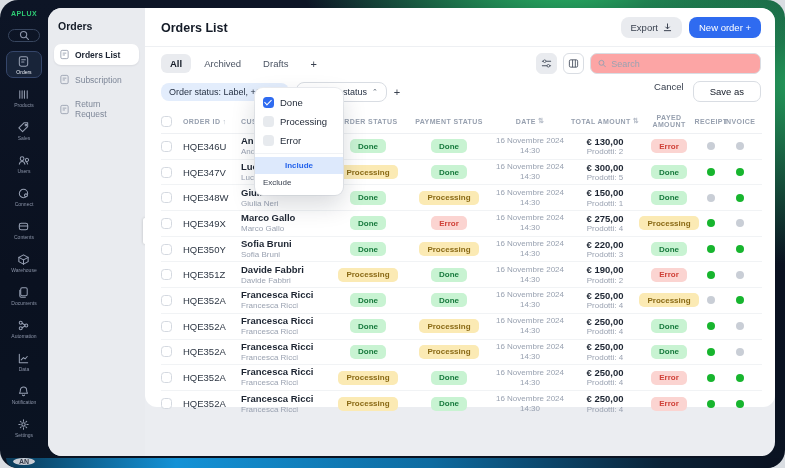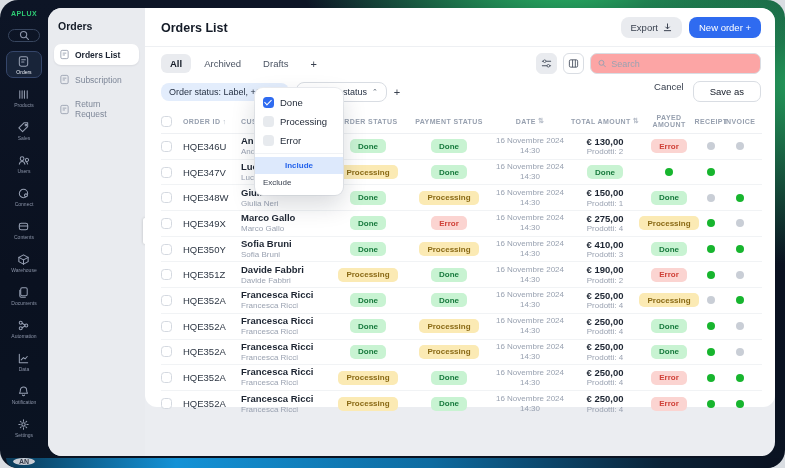--- a/index.html
+++ b/index.html
@@ -429,20 +429,24 @@
     <div class="td c">
                   <span class="badge processing">Processing</span>
                 </div>
     <div class="td c">
                   <span class="badge done">Done</span>
                 </div>
     <div class="td c dateCell">
                   <span>16 Novembre 2024</span>
                   <span>14:30</span>
                 </div>
+    <div class="td c amt">
+                  <b>€ 300,00</b>
+                  <span>Prodotti: 5</span>
+                </div>
     <div class="td c">
                   <span class="badge done">Done</span>
                 </div>
     <div class="td c">
                   <span class="dot on"></span>
                 </div>
     <div class="td c">
                   <span class="dot on"></span>
                 </div>
               </div>
@@ -531,21 +535,21 @@
                   <span class="badge done">Done</span>
                 </div>
     <div class="td c">
                   <span class="badge processing">Processing</span>
                 </div>
     <div class="td c dateCell">
                   <span>16 Novembre 2024</span>
                   <span>14:30</span>
                 </div>
     <div class="td c amt">
-                  <b>€ 410,00</b>
+                  <b>€ 220,00</b>
                   <span>Prodotti: 3</span>
                 </div>
     <div class="td c">
                   <span class="badge done">Done</span>
                 </div>
     <div class="td c">
                   <span class="dot on"></span>
                 </div>
     <div class="td c">
                   <span class="dot on"></span>

